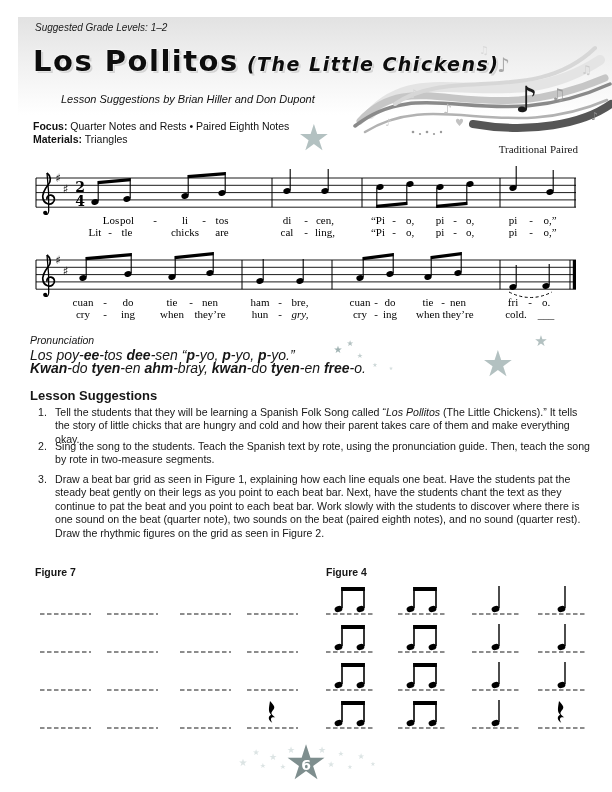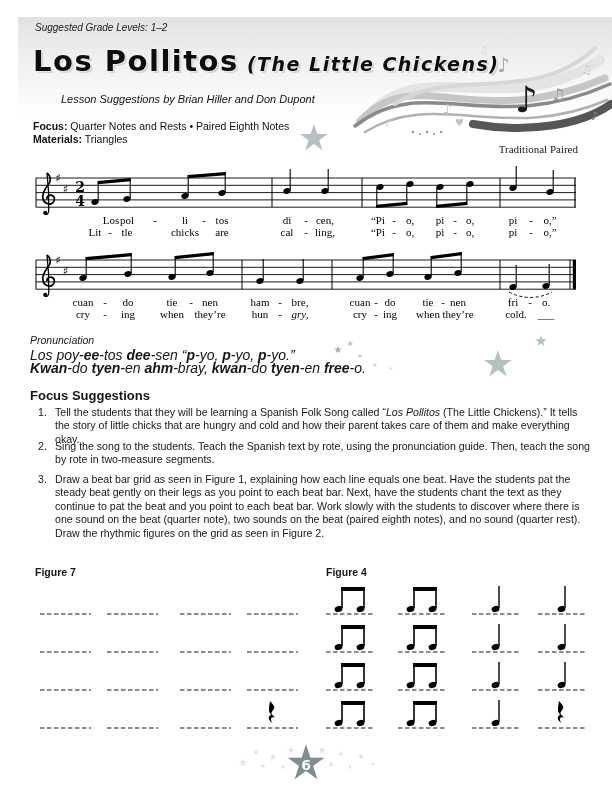--- a/index.html
+++ b/index.html
@@ -257,21 +257,21 @@
     <div class="abs lyr" style="left: 428px; top: 308px;">when</div>
     <div class="abs lyr" style="left: 458px; top: 308px;">they’re</div>
     <div class="abs lyr" style="left: 516px; top: 308px;">cold.</div>
     <div class="abs lyr" style="left: 546px; top: 308px;">___</div>
   </div>
 
 <div class="abs pron-head">Pronunciation</div>
 <div class="abs pron-line" style="top:347px" id="pron-0"><span>Los poy-</span><b>ee</b><span>-tos </span><b>dee</b><span>-sen “</span><b>p</b><span>-yo, </span><b>p</b><span>-yo, </span><b>p</b><span>-yo.”</span></div>
 <div class="abs pron-line" style="top:360px" id="pron-1"><b>Kwan</b><span>-do </span><b>tyen</b><span>-en </span><b>ahm</b><span>-bray, </span><b>kwan</b><span>-do </span><b>tyen</b><span>-en </span><b>free</b><span>-o.</span></div>
 
-<div class="abs lesson-head">Focus Suggestions</div>
+<div class="abs lesson-head">Lesson Suggestions</div>
 <div id="items-root">
     <div class="abs item" style="top: 406px;">
       <span class="num">1.</span>
       <span class="body"><span>Tell the students that they will be learning a Spanish Folk Song called “</span><i>Los Pollitos</i><span> (The Little Chickens).” It tells the story of little chicks that are hungry and cold and how their parent takes care of them and make everything okay.</span></span>
     </div>
     <div class="abs item" style="top: 440px;">
       <span class="num">2.</span>
       <span class="body"><span>Sing the song to the students. Teach the Spanish text by rote, using the pronunciation guide. Then, teach the song by rote in two-measure segments.</span></span>
     </div>
     <div class="abs item" style="top: 473px;">

